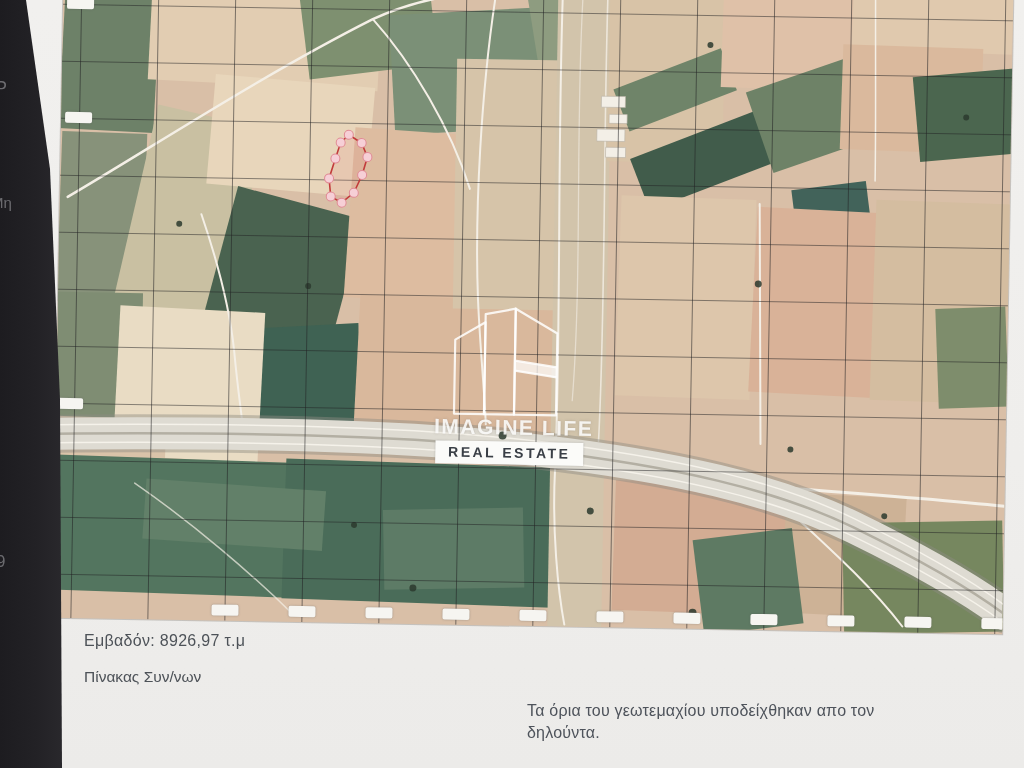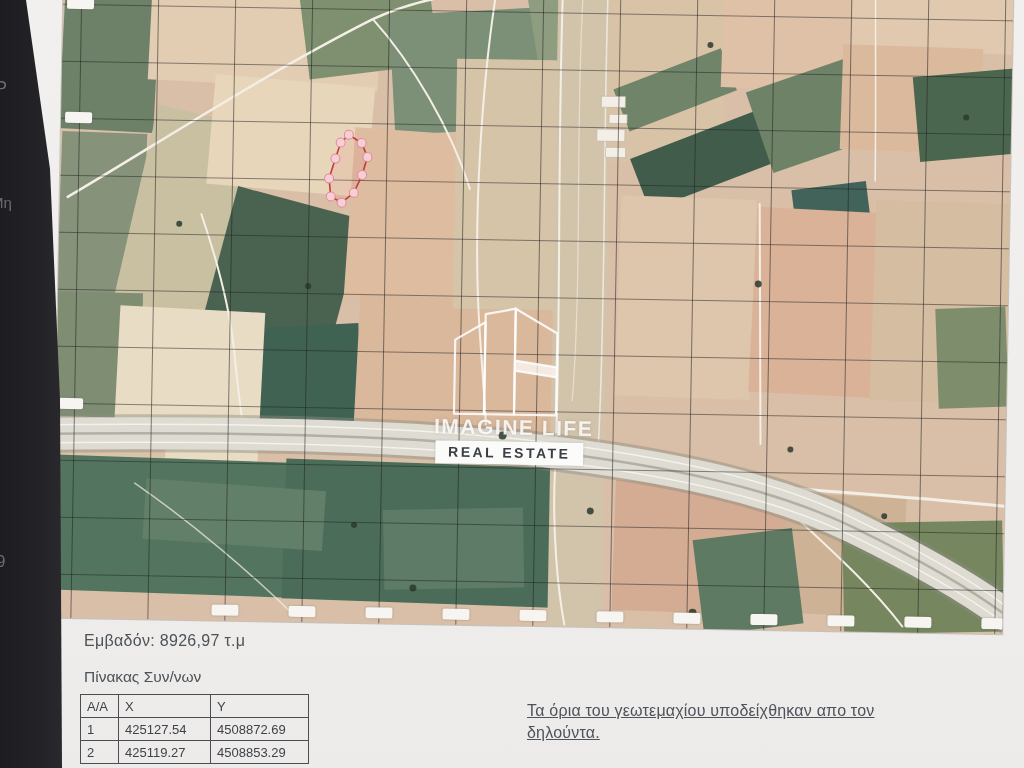--- a/index.html
+++ b/index.html
@@ -37,21 +37,21 @@
   .frag{position:absolute;color:#96969a;opacity:.65;font-size:16px;}
   
   .area-label{position:absolute;left:84px;top:632px;z-index:8;font-size:16px;
               color:#4d5258;letter-spacing:.3px;}
   .tbl-title{position:absolute;left:84px;top:668px;z-index:8;font-size:15.5px;color:#4d5258;}
   table.coords{position:absolute;left:80px;top:694px;z-index:8;border-collapse:collapse;
                font-size:13px;color:#3e434a;}
   table.coords td{border:1.4px solid #4a4e53;height:23px;padding:0 6px;vertical-align:middle;}
   td.c-id{width:38px;} td.c-x{width:92px;} td.c-y{width:98px;}
   .note{position:absolute;left:527px;top:700px;width:400px;z-index:8;font-size:16px;
-        color:#4e535b;line-height:1.38;letter-spacing:.2px;text-decoration:underline;}
+        color:#4e535b;line-height:1.38;letter-spacing:.2px;}
 </style>
 </head>
 <body>
 
 <div class="stage">
 
   <div class="map">
     <div class="map-inner">
 
       <div class="patch" style="left:0;top:18px;width:95px;height:150px;background:#6d8168;transform:rotate(2deg)"></div>
@@ -192,35 +192,16 @@
 
   <div class="bezel">
     <span class="frag" style="left:-5px;top:78px;font-size:18px;">Ρ</span>
     <span class="frag" style="left:-9px;top:194px;font-size:15px;">Μη</span>
     <span class="frag" style="left:-4px;top:552px;font-size:17px;">9</span>
   </div>
 
   <div class="area-label">Εμβαδόν: 8926,97 τ.μ</div>
   <div class="tbl-title">Πίνακας Συν/νων</div>
 
-  <table class="coords">
-    <tbody>
-      <tr>
-        <td class="c-id">Α/Α</td>
-        <td class="c-x">X</td>
-        <td class="c-y">Y</td>
-      </tr>
-      <tr>
-        <td class="c-id">1</td>
-        <td class="c-x">425127.54</td>
-        <td class="c-y">4508872.69</td>
-      </tr>
-      <tr>
-        <td class="c-id">2</td>
-        <td class="c-x">425119.27</td>
-        <td class="c-y">4508853.29</td>
-      </tr>
-    </tbody>
-  </table>
 
   <div class="note">Τα όρια του γεωτεμαχίου υποδείχθηκαν απο τον δηλούντα.</div>
 
 </div>
 
 </body></html>

